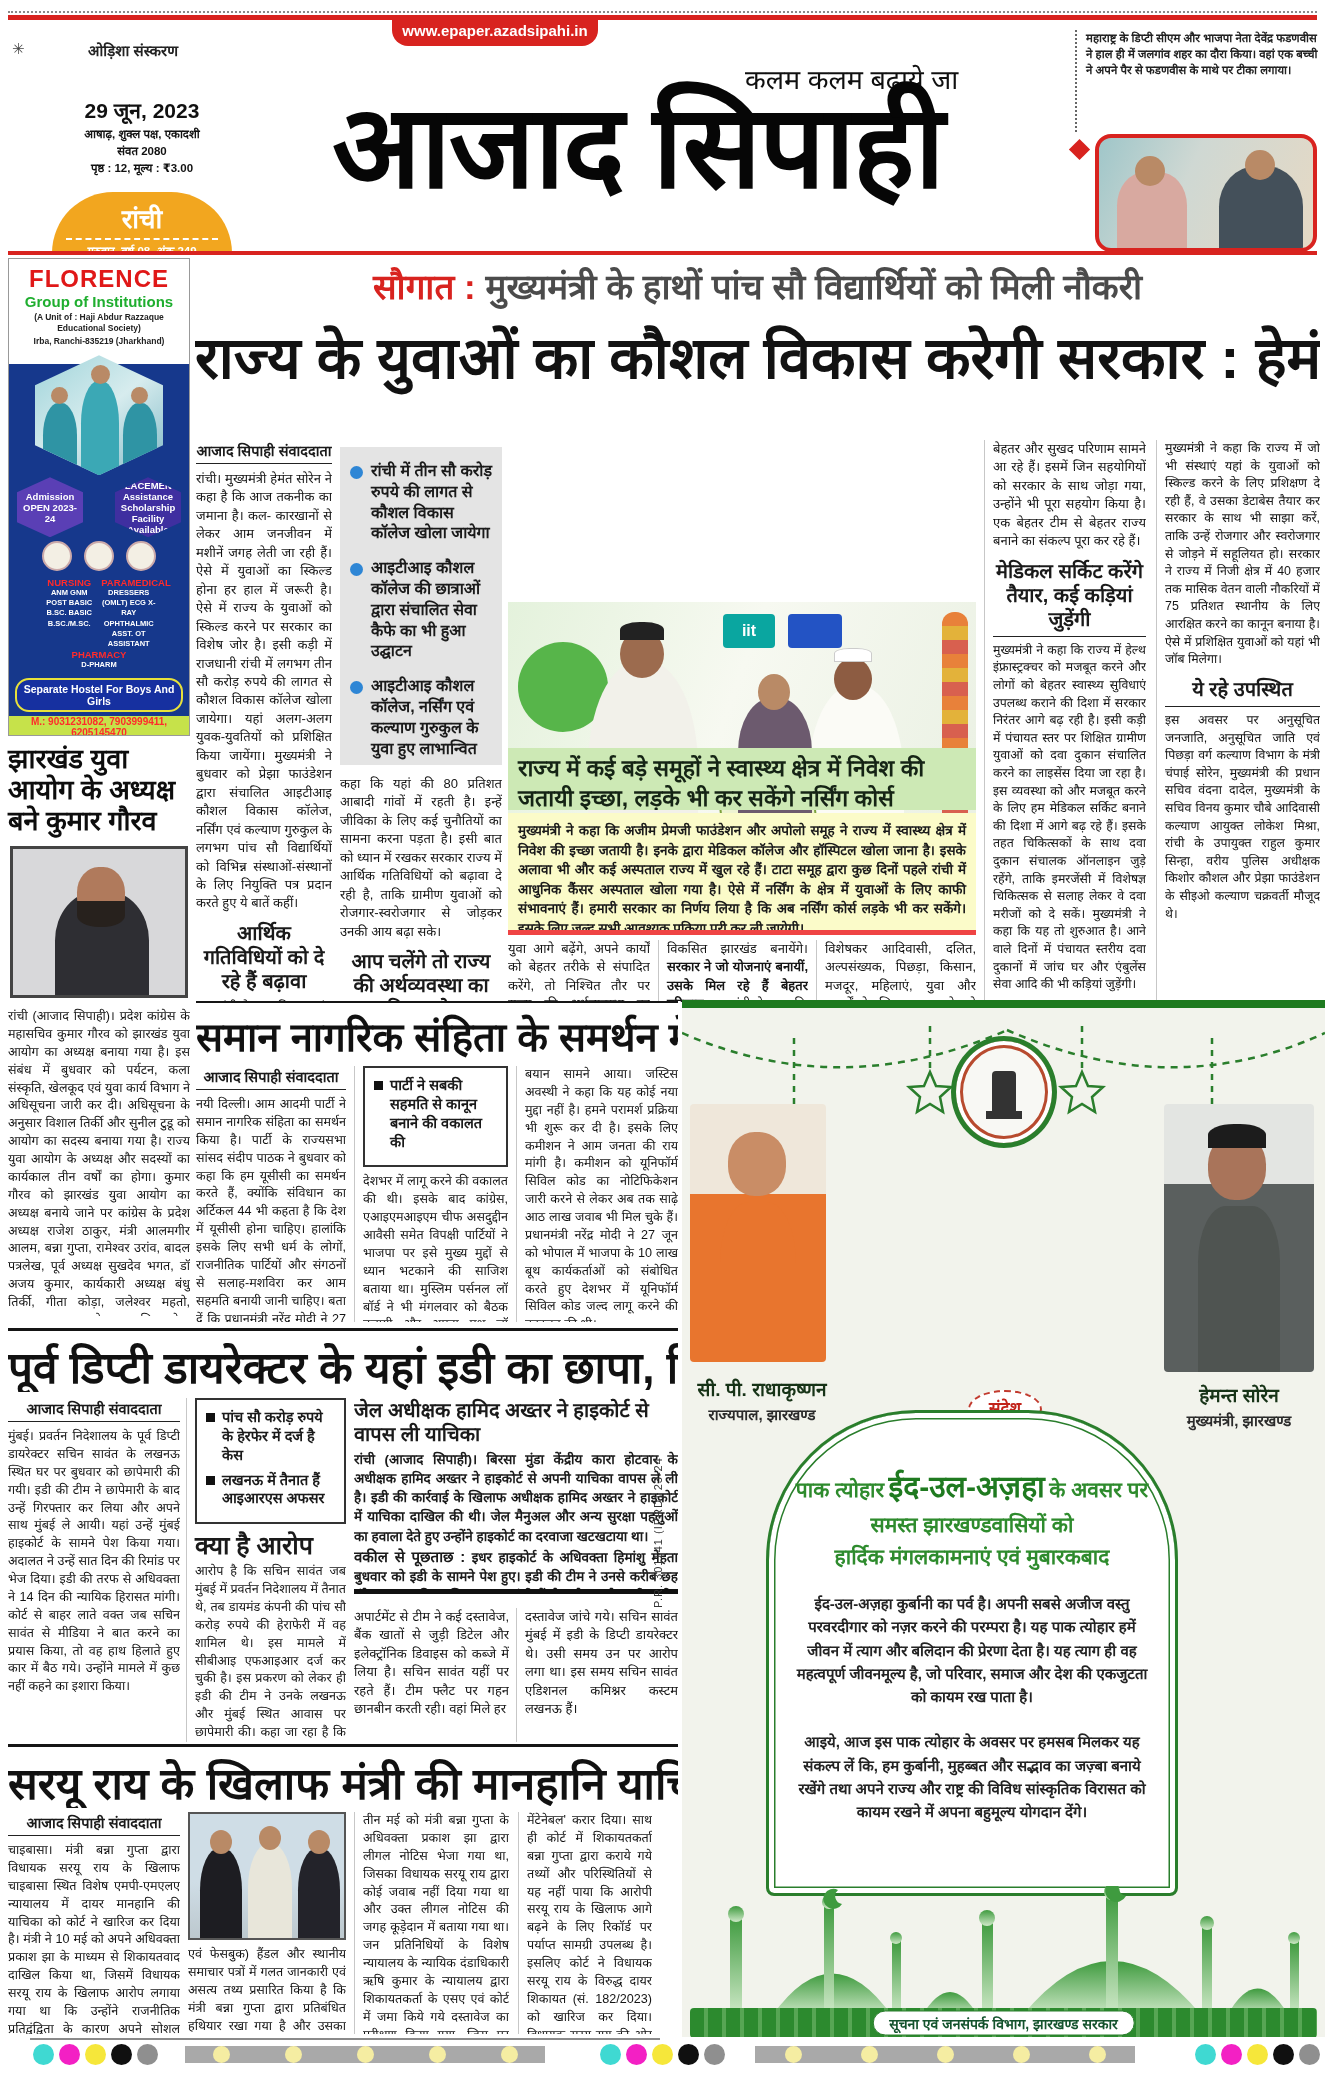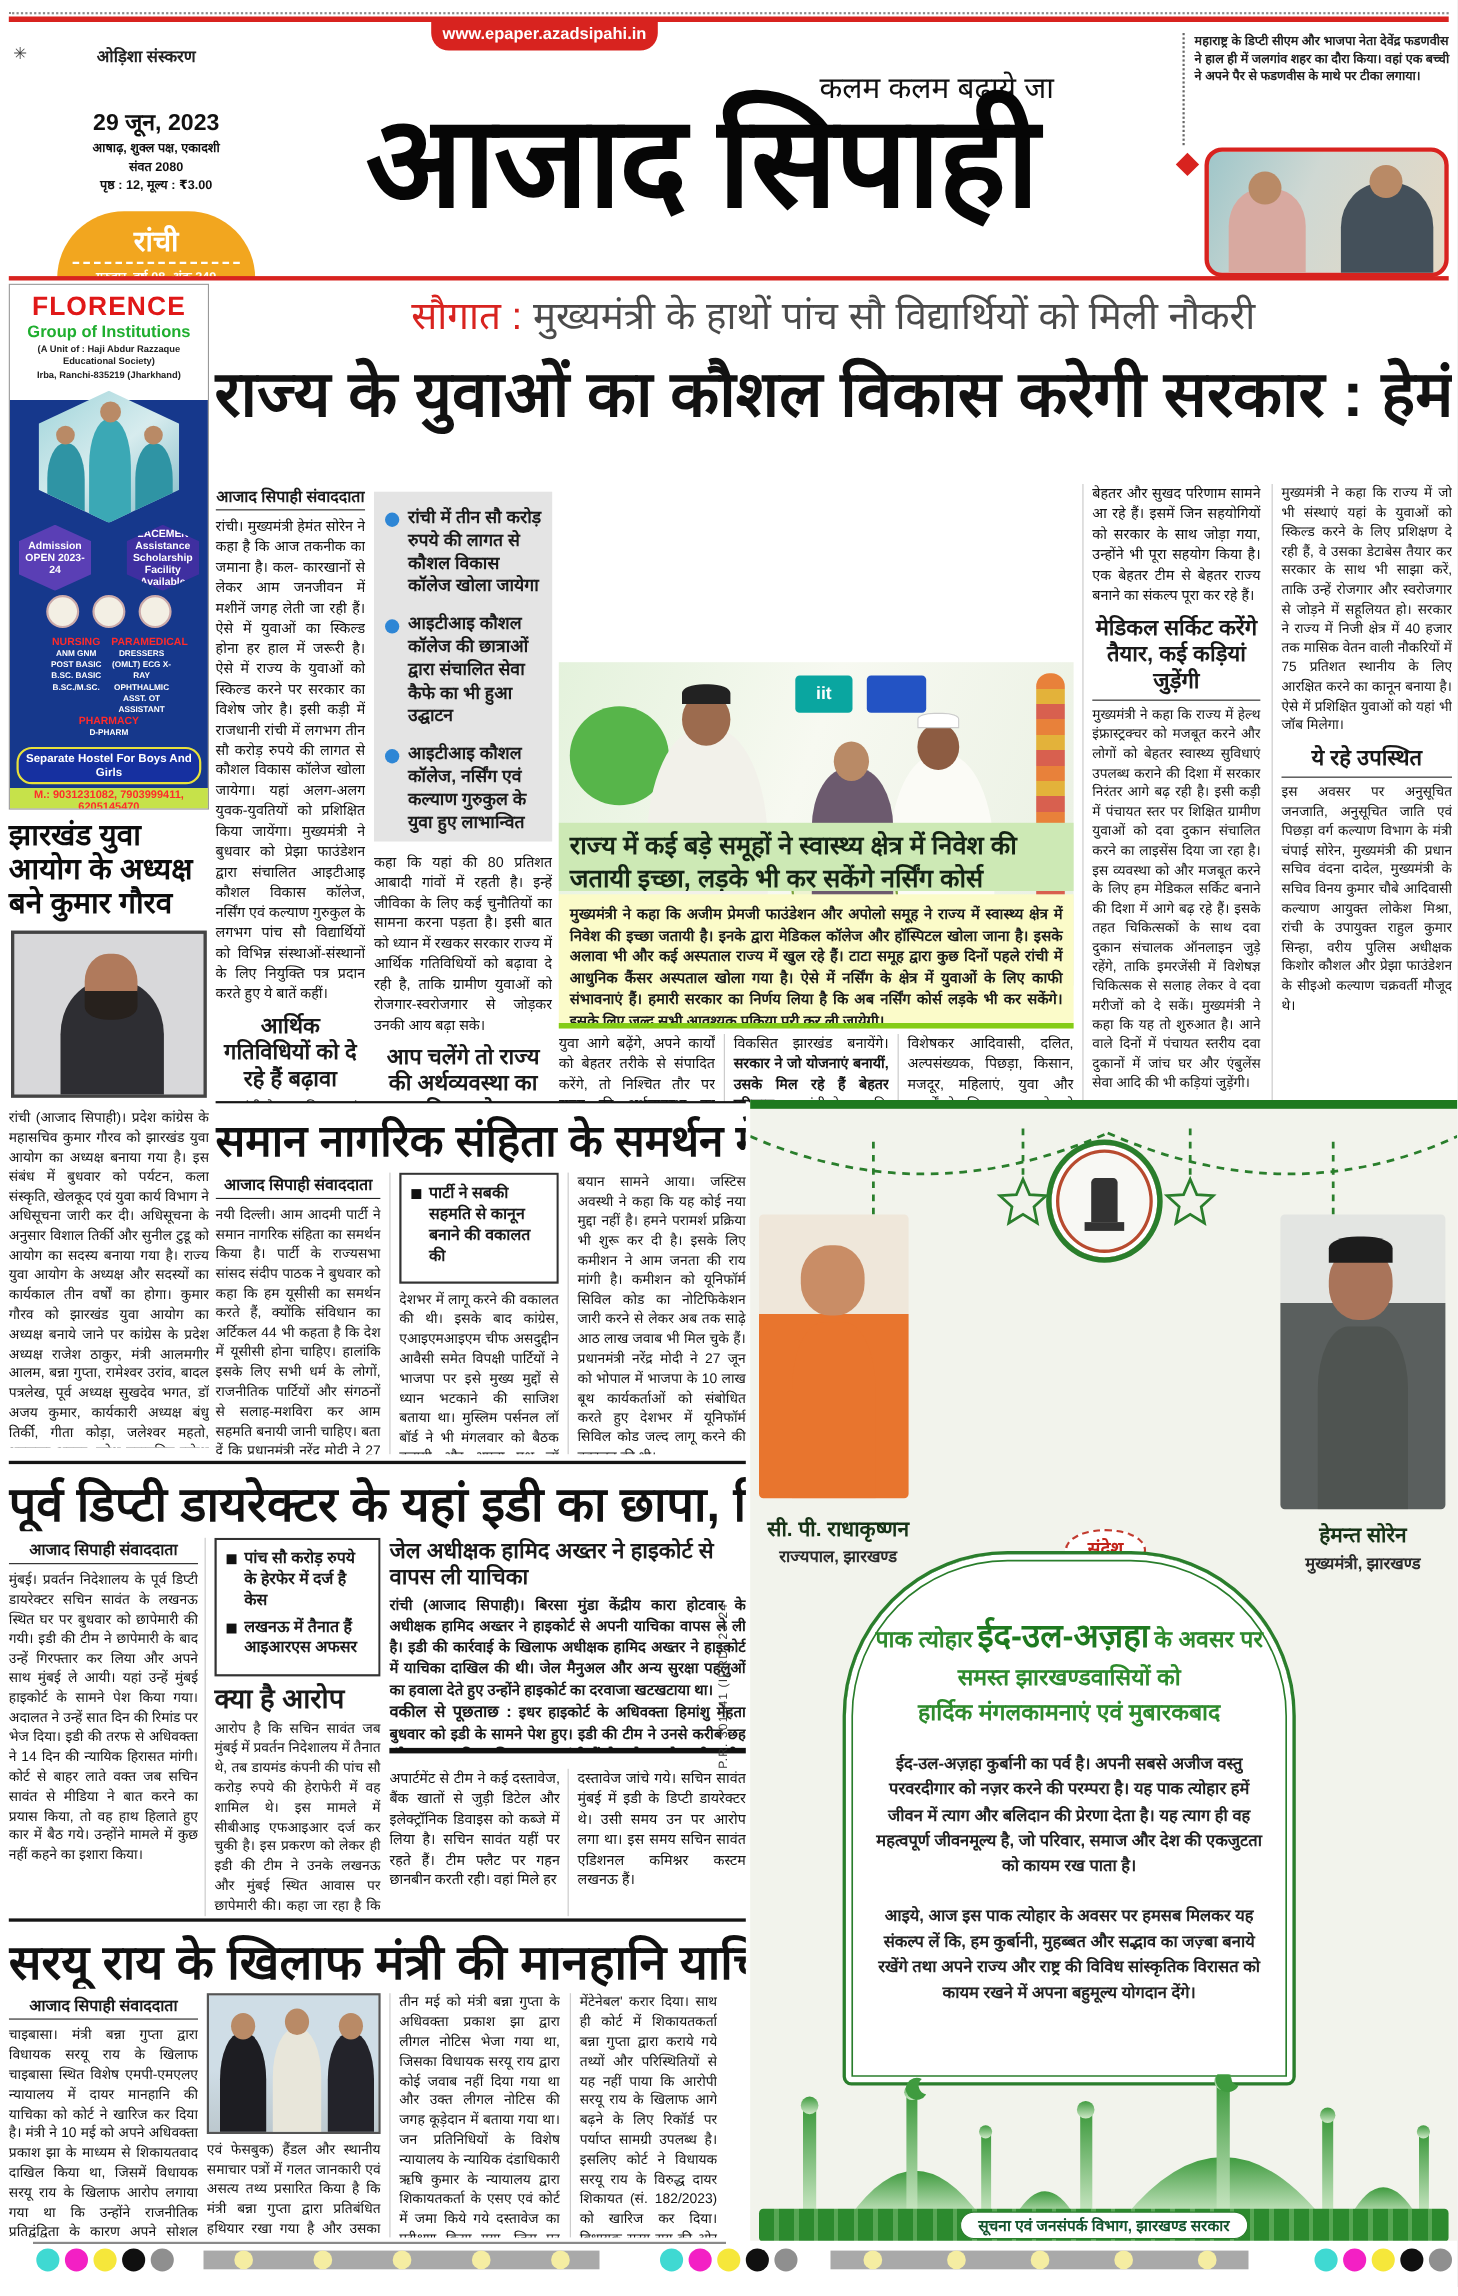--- a/index.html
+++ b/index.html
@@ -34,41 +34,41 @@
   .masthead { font-size:116px; font-weight:bold; color:#060606; text-align:center; line-height:150px; letter-spacing:-2px; white-space:nowrap; }
   .vdots { border-left:2px dotted #666; }
   .side-caption { font-size:11.5px; font-weight:bold; color:#222; line-height:1.4; }
   .diamond { width:15px; height:15px; background:#d8231f; transform:rotate(45deg); }
   .headphoto { border:4px solid #d8231f; border-radius:16px; overflow:hidden;
     background:linear-gradient(115deg,#9fc6c9 0%,#cfd8d3 40%,#e6d9c4 100%); }
   .sil { position:absolute; background:#3c3c3c; border-radius:45% 45% 0 0; }
   .skin { position:absolute; background:#b98a66; border-radius:50%; }
 
   
-  .kicker { font-size:35px; font-weight:normal; color:#4b4b4b; text-align:center; white-space:nowrap; }
+  .kicker { font-size:35px; font-weight:bold; color:#4b4b4b; text-align:center; white-space:nowrap; }
   .kicker .lbl { color:#d8231f; }
   .main-headline { font-size:58px; font-weight:bold; color:#121212; text-align:center; white-space:nowrap; }
 
   
   .byline { font-size:14.5px; font-weight:bold; text-align:center; border-bottom:1.5px solid #222; padding-bottom:3px; margin-bottom:6px; }
   .bt { font-size:13px; line-height:1.42; text-align:justify; color:#141414; }
   .bt-b { font-weight:bold; }
   .subhead { font-size:20px; font-weight:bold; text-align:center; line-height:1.2; margin:8px 0 5px; }
   .subhead.ul { border-bottom:1.5px solid #222; padding-bottom:5px; }
   .clip { overflow:hidden; }
   .vr { border-left:1px solid #c7c7c7; }
 
   
   .bullet-box { background:#e4e4e4; padding:14px 10px; }
   .bullet-box .itm { display:flex; gap:8px; margin-bottom:14px; }
   .bullet-box .dot { width:13px; height:13px; border-radius:50%; background:#2e86d5; flex:0 0 13px; margin-top:5px; }
   .bullet-box .txt { font-size:16px; font-weight:bold; line-height:1.3; }
   .lead-photo { background:linear-gradient(110deg,#e4f2dc 0%,#f7f9f1 45%,#e9f0e2 100%); overflow:hidden; position:relative; }
   .green-head { background:#cde9b5; font-size:23px; font-weight:bold; line-height:1.3; padding:6px 10px; color:#152415; }
-  .yellow-para { background:#fbfbc9; font-size:13.5px; font-weight:bold; line-height:1.45; text-align:justify; padding:8px 10px; border-bottom:5px solid #84cc16; }
+  .yellow-para { background:#fbfbc9; font-size:13.5px; font-weight:bold; line-height:1.45; text-align:justify; padding:8px 10px; border-bottom:5px solid #ef4444; }
 
   
   .sq-box { border:2px solid #333; padding:8px 9px; background:#fff; }
   .sq-box .itm { display:flex; gap:7px; margin-bottom:6px; }
   .sq-box .sq { width:9px; height:9px; background:#111; flex:0 0 9px; margin-top:5px; }
   .sq-box .txt { font-size:14.5px; font-weight:bold; line-height:1.3; }
   .sec-headline { font-size:42px; font-weight:bold; color:#111; text-align:center; white-space:nowrap; }
 
   
   .flo { background:linear-gradient(180deg,#ffffff 0 22%, #16388c 22% 96%, #c6e24a 96% 100%); border:1px solid #999; overflow:hidden; text-align:center; }

